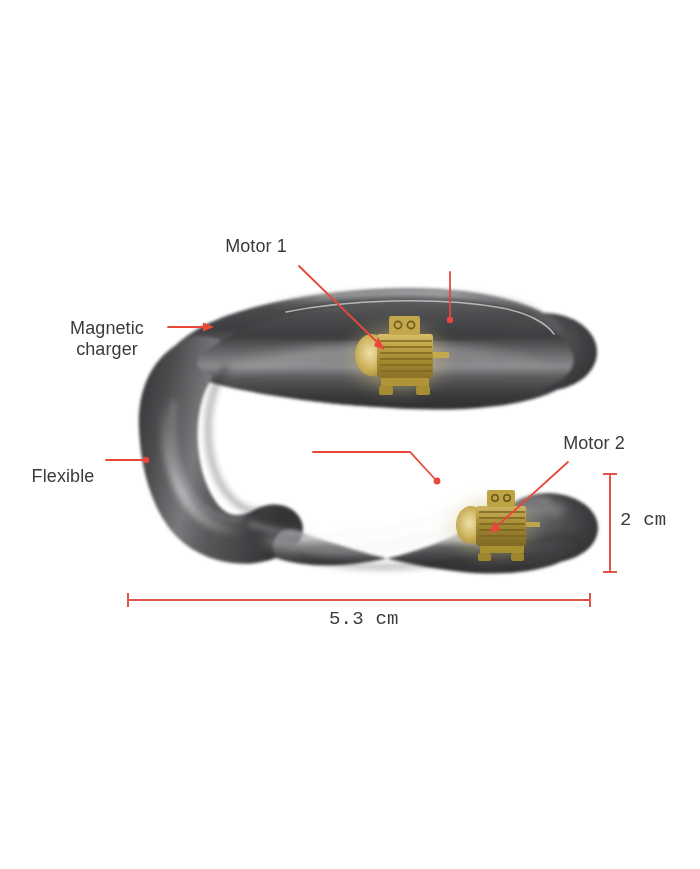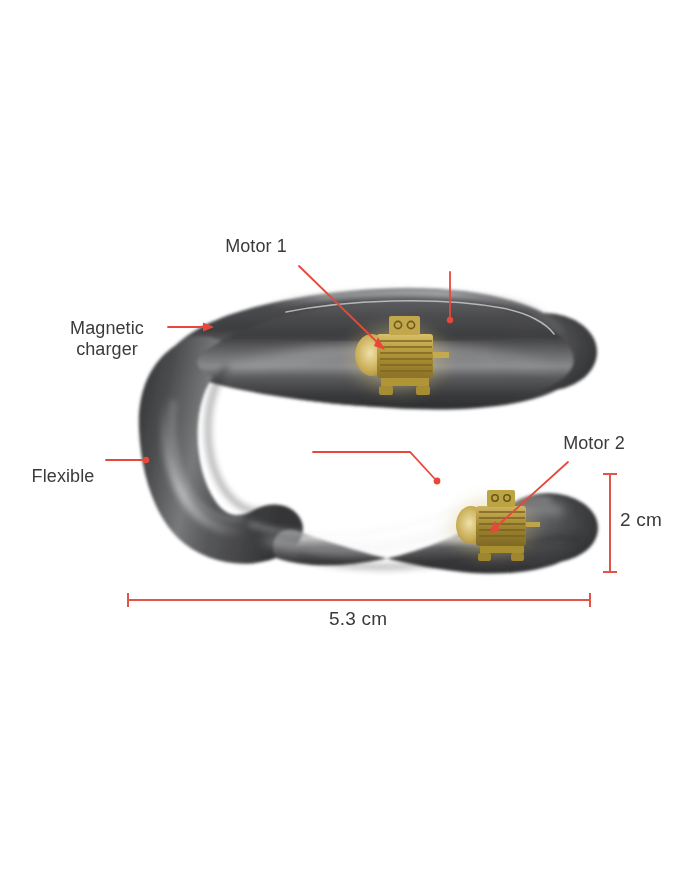--- a/index.html
+++ b/index.html
@@ -30,21 +30,21 @@
     font-size: 18px;
     line-height: 1.18;
     letter-spacing: 0.1px;
     white-space: pre-line;
     text-align: center;
     user-select: none;
   }
   .dim-label {
     position: absolute;
     color: #3b3b3b;
-    font-family: Liberation Sans, sans-serif;
+    font-family: Liberation Mono, monospace;
     font-size: 19px;
     letter-spacing: 0.2px;
     user-select: none;
   }
   #lbl-magnetic-charger { left: 42px;  top: 302px;  width: 130px; margin-top: 16px; }
   #lbl-motor-1          { left: 201px; top: 236px;  width: 110px; }
   #lbl-clit             { left: 370px; top: 244px;  width: 156px; }
   #lbl-flexible         { left: 14px;  top: 466px;  width: 98px;  }
   #lbl-gspot            { left: 190px; top: 437px;  width: 135px; }
   #lbl-motor-2          { left: 548px; top: 433px;  width: 92px;  }

